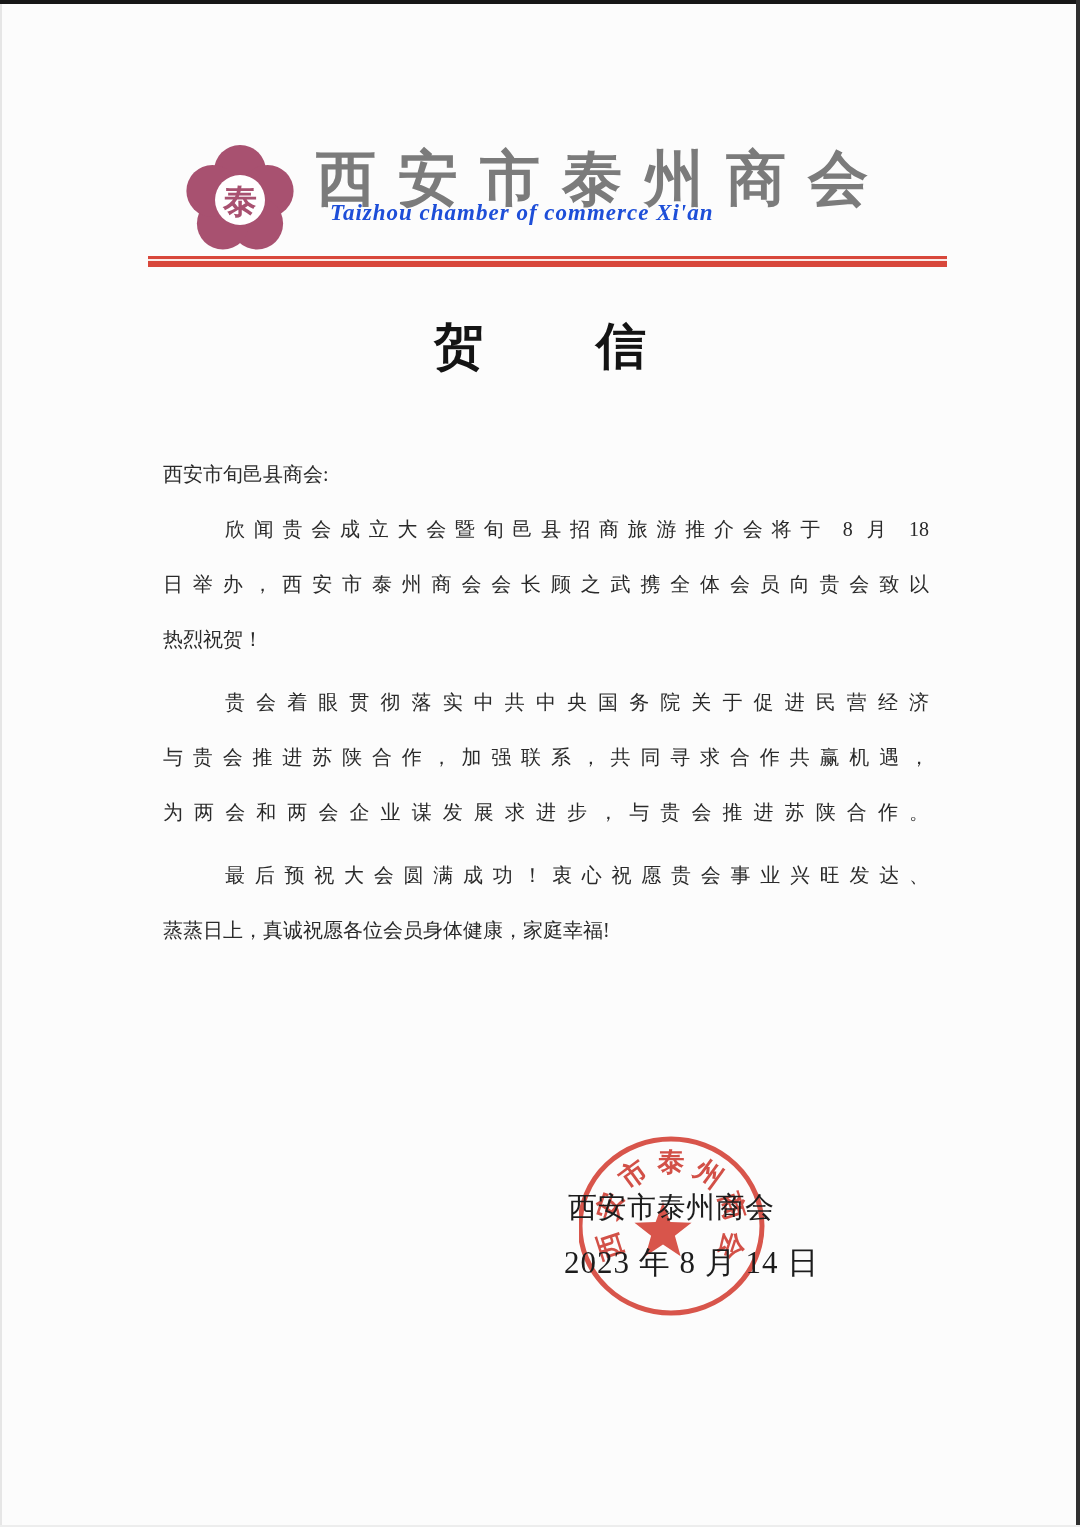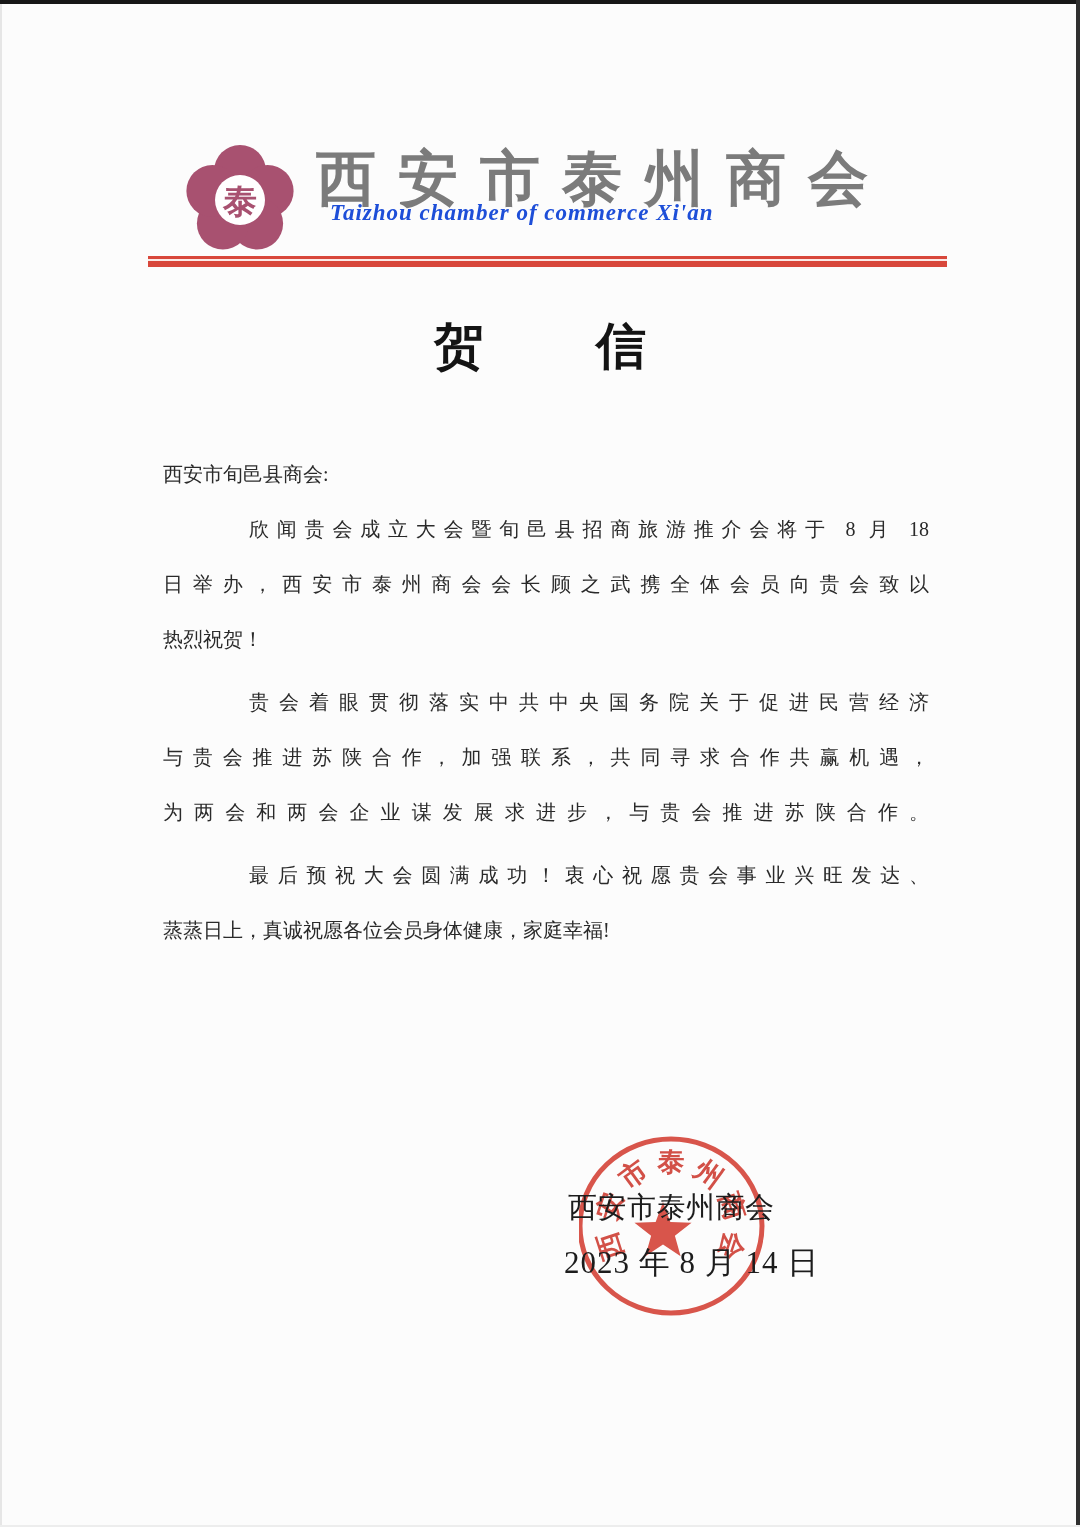--- a/index.html
+++ b/index.html
@@ -41,21 +41,21 @@
     font-weight:bold;font-size:50px;line-height:56px;color:#141414;
   }
 
   .body-block{
     position:absolute;left:163px;top:447px;width:766px;
     font-size:20px;line-height:55px;color:#2a2a2a;
     font-family:"Liberation Serif", serif;
   }
   .line{height:55px;white-space:nowrap;}
   .line.stretch{white-space:normal;text-align:justify;text-align-last:justify;}
-  .line.indent{text-indent:62px;margin-left:24px;}
+  .line.indent{text-indent:62px;}
   .line.para{margin-top:8px;}
 
   .sig-name{
     position:absolute;left:568px;top:1191px;
     font-size:29px;line-height:32px;color:#1c1c1c;
     letter-spacing:0.5px;white-space:nowrap;z-index:3;
     font-family:"Liberation Serif", serif;
   }
   .sig-date{
     position:absolute;left:564px;top:1246px;

